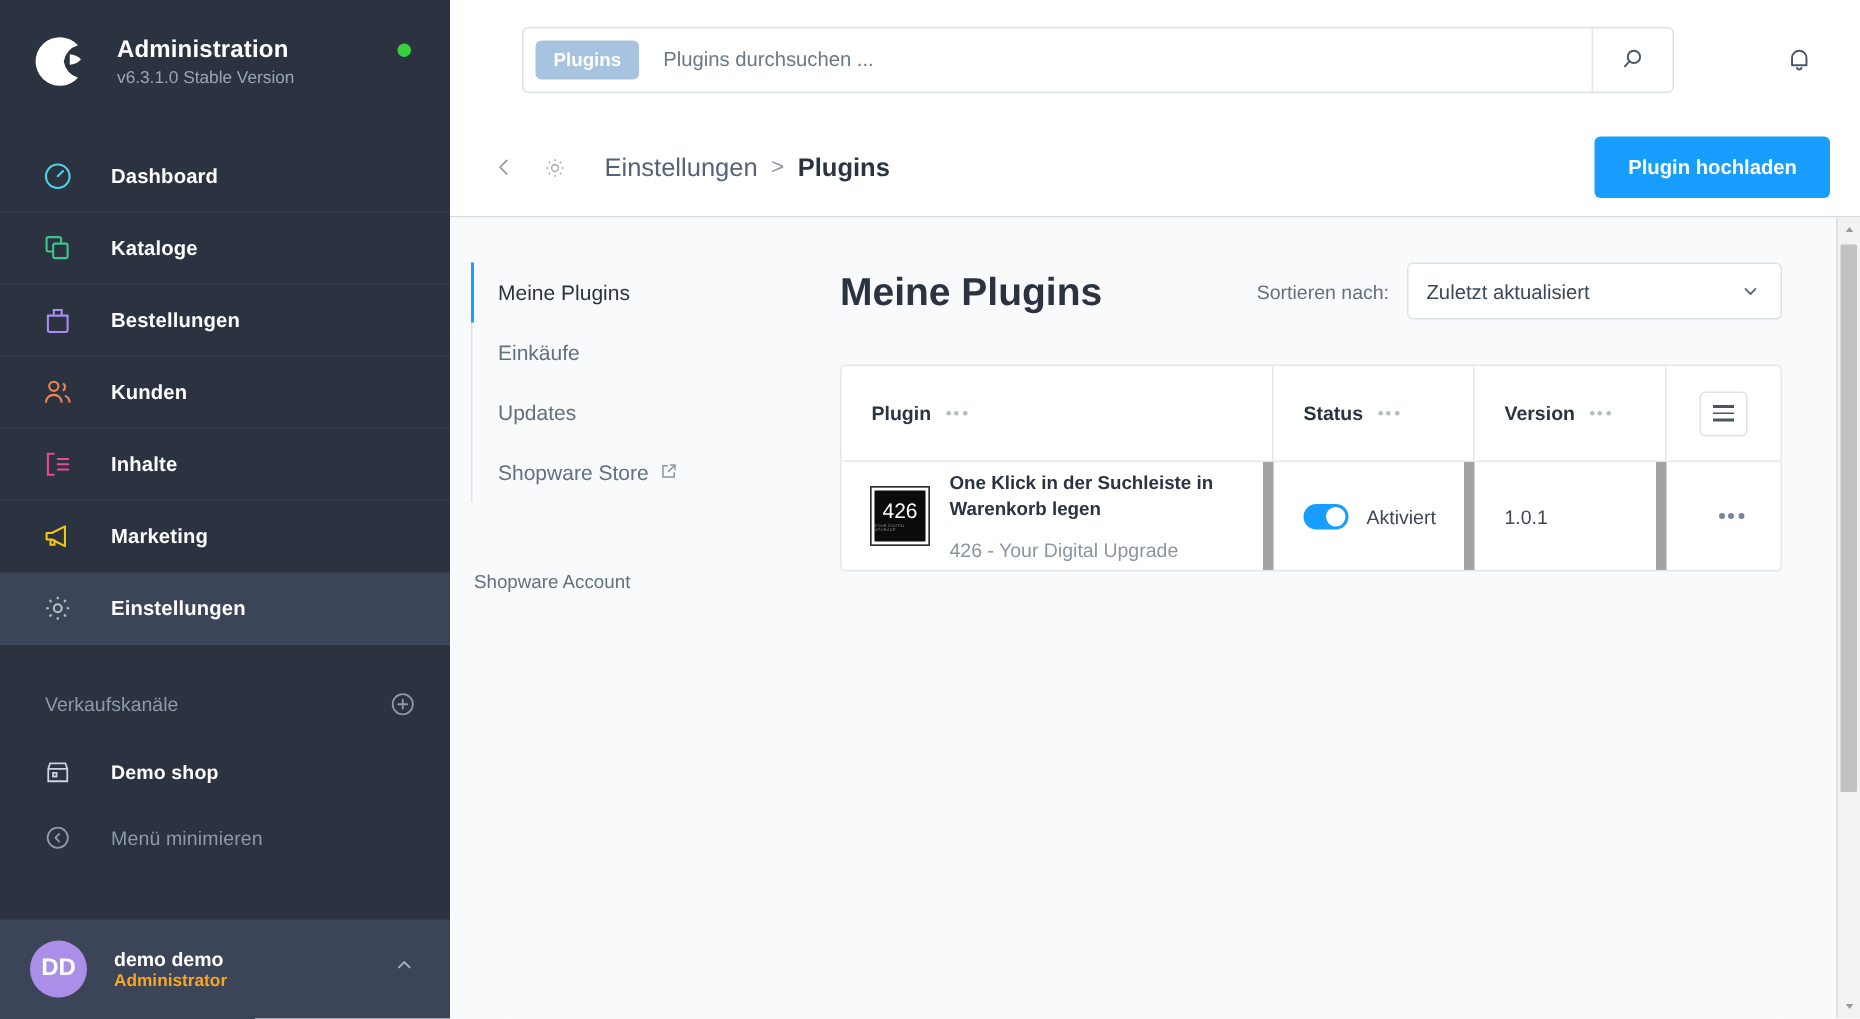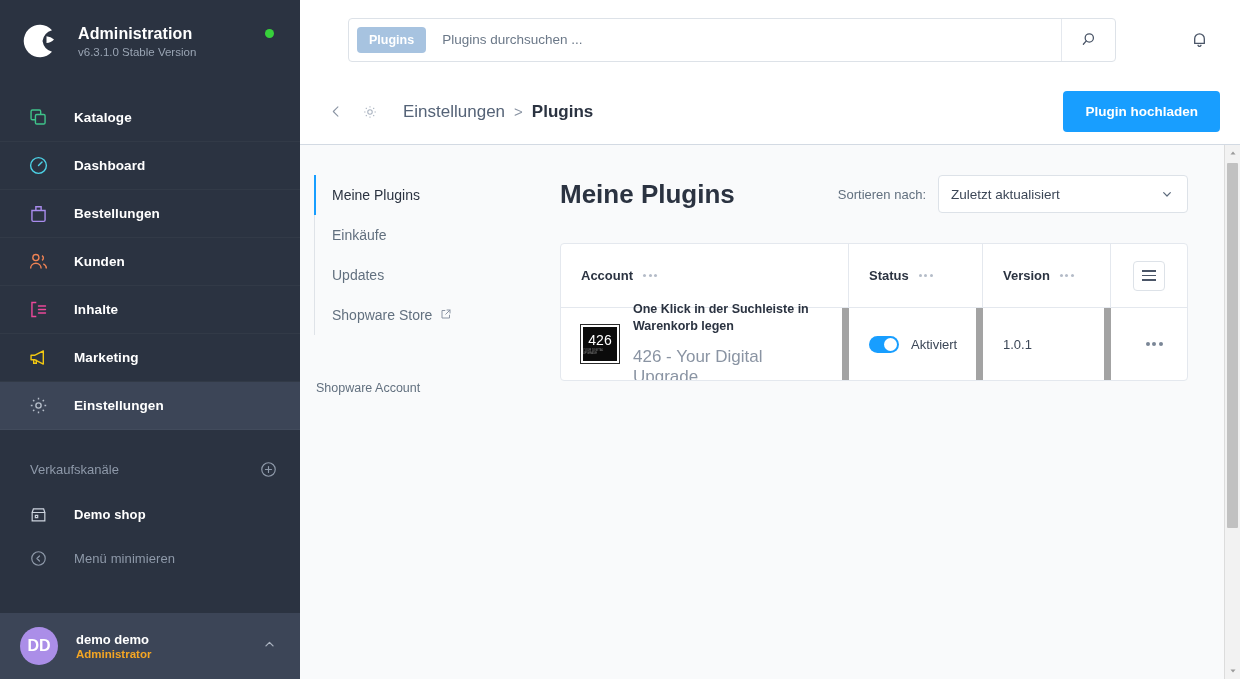--- a/index.html
+++ b/index.html
@@ -215,21 +215,21 @@
     outline: 1px solid #2b2b2b;
     display: flex; flex-direction: column; align-items: center;
     justify-content: center; flex-shrink: 0;
   }
   .plugin-icon .big { color: #fff; font-size: 14px; font-weight: normal; line-height: 1; }
   .plugin-icon .tiny { color: #8e8e8e; font-size: 2.6px; margin-top: 2px; letter-spacing: .2px; }
   .plugin-meta { margin-left: 14px; min-width: 0; }
   .plugin-name {
     font-size: 12.5px; color: #2b3341; font-weight: bold; line-height: 1.35;
   }
-  .plugin-vendor { font-size: 17px; color: #8a94a3; margin-top: 12px; }
+  .plugin-vendor { font-size: 13px; color: #8a94a3; margin-top: 12px; }
   .toggle {
     width: 30px; height: 17px; border-radius: 9px; background: #189eff;
     display: flex; align-items: center; padding: 2px; cursor: pointer; flex-shrink: 0;
   }
   .toggle .knob {
     width: 13px; height: 13px; border-radius: 50%; background: #fff;
     margin-left: auto;
   }
   .toggle-label { font-size: 13px; color: #3c4757; margin-left: 12px; }
 
@@ -259,35 +259,35 @@
       <div class="brand-text">
         <div class="brand-title">Administration</div>
         <div class="brand-version">v6.3.1.0 Stable Version</div>
       </div>
       <span class="status-dot"></span>
     </div>
 
     <nav class="nav">
       <div class="nav-item">
         <span class="nav-icon">
+          <svg viewBox="0 0 24 24" width="21" height="21" fill="none" stroke="#4dd2e6" stroke-width="1.6">
+            <circle cx="12" cy="12" r="9"></circle>
+              <path d="M12 12l4-4" stroke-linecap="round"></path>
+          </svg>
+        </span>
+        <span class="nav-label">Dashboard</span>
+      </div>
+      <div class="nav-item">
+        <span class="nav-icon">
           <svg viewBox="0 0 24 24" width="21" height="21" fill="none" stroke="#3fc48a" stroke-width="1.6">
             <rect x="3.5" y="3.5" width="11" height="11" rx="1.5"></rect>
               <rect x="8.5" y="8.5" width="11" height="11" rx="1.5" fill="#2b3341"></rect>
           </svg>
         </span>
         <span class="nav-label">Kataloge</span>
-      </div>
-      <div class="nav-item">
-        <span class="nav-icon">
-          <svg viewBox="0 0 24 24" width="21" height="21" fill="none" stroke="#4dd2e6" stroke-width="1.6">
-            <circle cx="12" cy="12" r="9"></circle>
-              <path d="M12 12l4-4" stroke-linecap="round"></path>
-          </svg>
-        </span>
-        <span class="nav-label">Dashboard</span>
       </div>
       <div class="nav-item">
         <span class="nav-icon">
           <svg viewBox="0 0 24 24" width="21" height="21" fill="none" stroke="#a98ced" stroke-width="1.6">
             <path d="M4.5 8.5h15v11a1.5 1.5 0 0 1-1.5 1.5H6a1.5 1.5 0 0 1-1.5-1.5Z"></path>
             <path d="M9 8.5V4.2h6v4.3"></path>
           </svg>
         </span>
         <span class="nav-label">Bestellungen</span>
       </div>
@@ -458,21 +458,21 @@
                     <path d="M7 10l5 5 5-5" stroke-linecap="round" stroke-linejoin="round"></path>
                   </svg>
                 </span>
               </div>
             </div>
           </div>
 
           <div class="table">
             <div class="thead">
               <div class="th c-plugin">
-                <span>Account</span>
+                <span>Plugin</span>
                 <span class="dots-h">
                     <i></i>
                     <i></i>
                     <i></i>
                   </span>
               </div>
               <div class="th c-status">
                 <span>Status</span>
                 <span class="dots-h">
                     <i></i>

